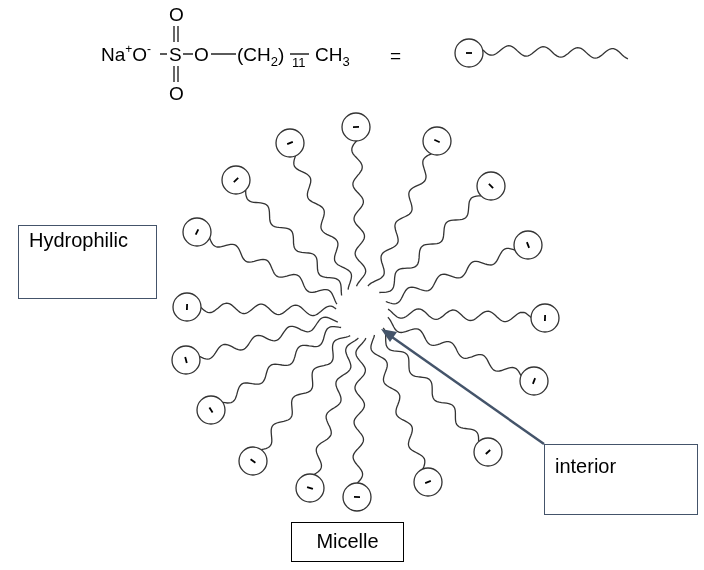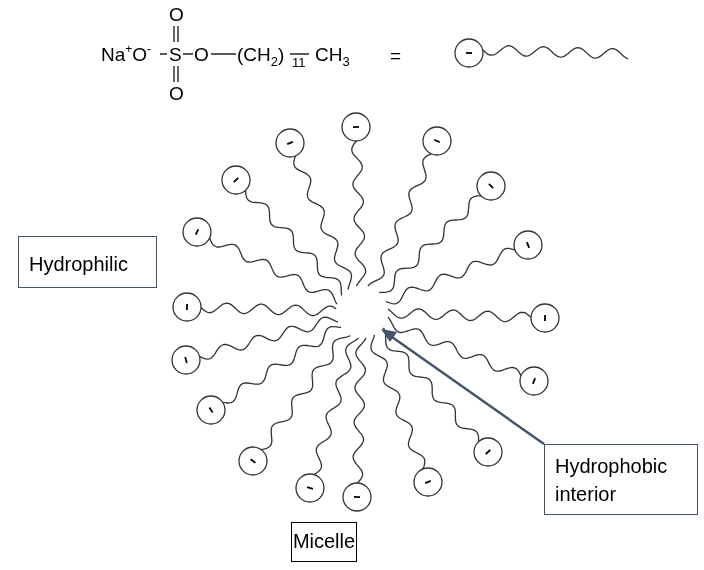--- a/index.html
+++ b/index.html
@@ -5,23 +5,23 @@
     html, body { margin: 0; padding: 0; background: #ffffff; }
     body { width: 704px; height: 570px; position: relative; overflow: hidden;
            font-family: "Liberation Sans", sans-serif; color: #000; }
     #diagram { position: absolute; left: 0; top: 0; }
     .formula-text { font-family: "Liberation Sans", sans-serif; font-size: 19px; fill: #000; }
     .sub { font-size: 13px; }
     .sup { font-size: 12px; }
     .label-box { position: absolute; background: #fff; border: 1.5px solid #44546a;
                  font-family: "Liberation Sans", sans-serif; font-size: 20px; line-height: 28px;
                  padding: 4px 10px; box-sizing: border-box; color: #000; }
-    #box-hydrophilic { left: 18px; top: 225px; width: 139px; height: 52px; padding-top: 13px; margin-top: 11px; }
+    #box-hydrophilic { left: 18px; top: 225px; width: 139px; height: 74px; padding-top: 0; }
     #box-hydrophobic { left: 544px; top: 444px; width: 154px; height: 71px; padding-top: 7px; }
-    #box-micelle { left: 291px; top: 522px; width: 66px; height: 40px; border: 1.5px solid #000;
+    #box-micelle { left: 291px; top: 522px; width: 113px; height: 40px; border: 1.5px solid #000;
                    padding: 4px 0 0 0; text-align: center; font-size: 20px; }
     .label-box span { display: block; }
   </style>
 </head>
 <body>
 
 <svg id="diagram" width="704" height="570" viewBox="0 0 704 570" xmlns="http://www.w3.org/2000/svg">
 
   <g>
     <text class="formula-text" x="101" y="61">
@@ -146,16 +146,15 @@
   <g>
     <line x1="544" y1="444" x2="392" y2="337" stroke="#44546a" stroke-width="2.5"></line>
     <polygon points="381,329 397,332 390,342" fill="#44546a"></polygon>
   </g>
 </svg>
 
 <div class="label-box" id="box-hydrophilic">
   <span>Hydrophilic</span>
 </div>
 <div class="label-box" id="box-hydrophobic">
-  <span>Hydrophobic</span>
   <span>interior</span>
 </div>
 <div class="label-box" id="box-micelle">Micelle</div>
 
 </body></html>

